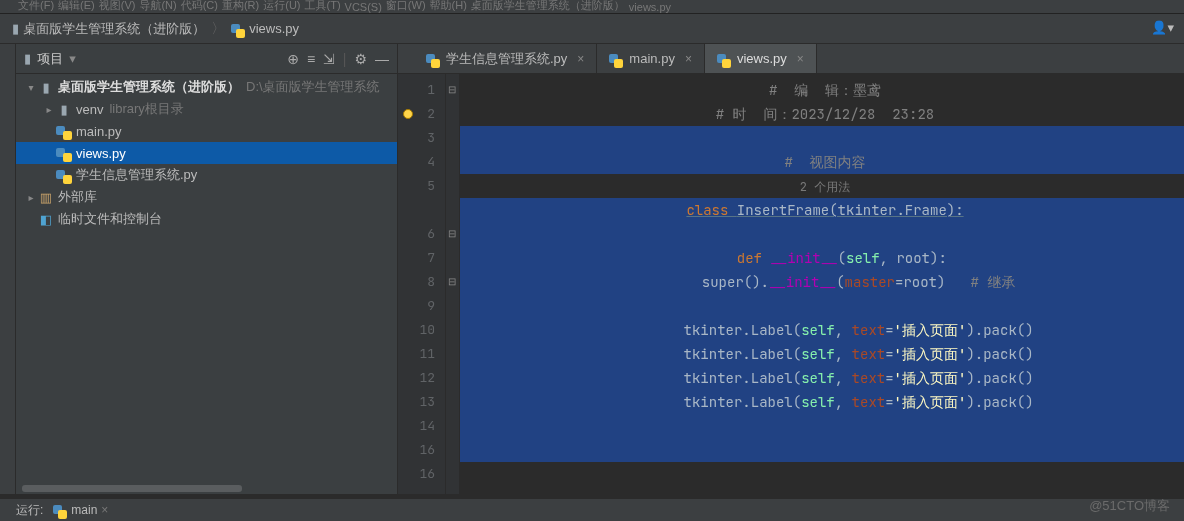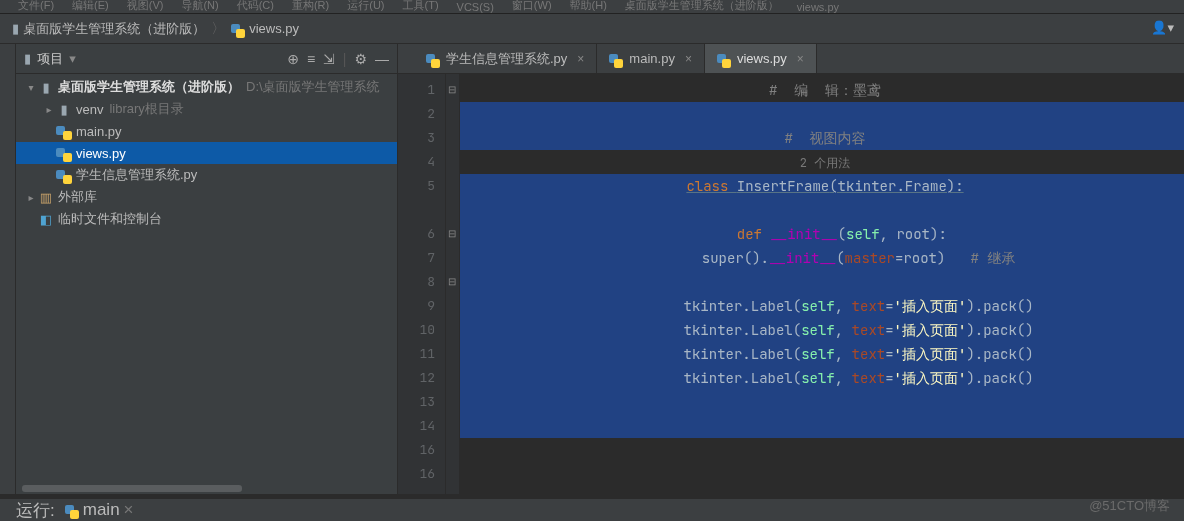--- a/index.html
+++ b/index.html
@@ -11,21 +11,21 @@
     height:521px;
     overflow:hidden;
     font-size:13px;
     position:relative;
   }
   .top-menu {
     height:14px;
     background:#3c3f41;
     display:flex;
     align-items:flex-end;
-    gap:18px;
+    gap:4px;
     padding:0 18px;
     color:#777;
     font-size:11px;
     border-bottom:1px solid #222;
     overflow:hidden;
   }
   .top-menu span { white-space:nowrap; }
   .breadcrumb-bar {
     height:30px;
     background:#3c3f41;
@@ -150,21 +150,21 @@
   .c-str { color:#fef9c3; }
   .c-named { color:#aa4926; }
   .c-class { color:#a9b7c6; }
   .c-plain { color:#a9b7c6; }
   .c-usage { color:#787878; font-size:12px;}
   .underline { text-decoration: underline; text-decoration-color:#587486;}
   .bp { position:absolute; left:-57px; top:7px; width:10px; height:10px; border-radius:50%; background:#ffd54a; border:1px solid #a87b00;}
   .watermark {
     position:absolute; right:14px; bottom:6px; color:#6b6b6b; font-size:13px;
   }
-  .run-bar { position:absolute; left:0; bottom:0; height:22px; background:#3c3f41; width:100%; display:flex; align-items:center; padding-left:16px; color:#bbb; font-size:17px;}
+  .run-bar { position:absolute; left:0; bottom:0; height:22px; background:#3c3f41; width:100%; display:flex; align-items:center; padding-left:16px; color:#bbb; font-size:12px;}
   
   .pysvg { display:inline-block; width:14px; height:14px; position:relative; top:2px;}
   .pysvg .a{position:absolute;width:9px;height:9px;background:#4b8bbe;border-radius:2px;left:0;top:0;}
   .pysvg .b{position:absolute;width:9px;height:9px;background:#ffd43b;border-radius:2px;right:0;bottom:0;}
 </style>
 </head>
 <body>
 
 <div class="top-menu">
     <span>文件(F)</span>
@@ -319,20 +319,21 @@
           <div class="ln">16</div>
           <div class="ln">16</div>
         </div>
       <div class="fold-col" id="foldcol">
           <div class="mark" style="top: 10px;">⊟</div>
           <div class="mark" style="top: 154px;">⊟</div>
           <div class="mark" style="top: 202px;">⊟</div>
         </div>
       <div class="code" id="code">
           <div class="code-line"><span class="c-comment">#  编  辑：墨鸢</span></div>
+          <div class="code-line"><span class="bp"></span><span class="c-comment"># 时  间：2023/12/28  23:28</span></div>
           <div class="code-line sel-bg"><span class=""></span></div>
           <div class="code-line sel-bg"><span class="c-comment">#  视图内容</span></div>
           <div class="code-line"><span class="c-usage">2 个用法</span></div>
           <div class="code-line sel-bg"><span class="c-kw underline">class </span><span class="c-class underline">InsertFrame</span><span class="c-class underline">(tkinter.Frame):</span></div>
           <div class="code-line sel-bg"><span class=""></span></div>
           <div class="code-line sel-bg"><span class="">    </span><span class="c-kw">def </span><span class="c-dunder">__init__</span><span class="c-plain">(</span><span class="c-self">self</span><span class="c-plain">, </span><span class="c-plain">root</span><span class="c-plain">):</span></div>
           <div class="code-line sel-bg"><span class="">        </span><span class="c-plain">super().</span><span class="c-dunder">__init__</span><span class="c-plain">(</span><span class="c-named">master</span><span class="c-plain">=root)   </span><span class="c-comment"># 继承</span></div>
           <div class="code-line sel-bg"><span class=""></span></div>
           <div class="code-line sel-bg"><span class="c-plain">        tkinter.Label(</span><span class="c-self">self</span><span class="c-plain">, </span><span class="c-named">text</span><span class="c-plain">=</span><span class="c-str">'插入页面'</span><span class="c-plain">).pack()</span></div>
           <div class="code-line sel-bg"><span class="c-plain">        tkinter.Label(</span><span class="c-self">self</span><span class="c-plain">, </span><span class="c-named">text</span><span class="c-plain">=</span><span class="c-str">'插入页面'</span><span class="c-plain">).pack()</span></div>

